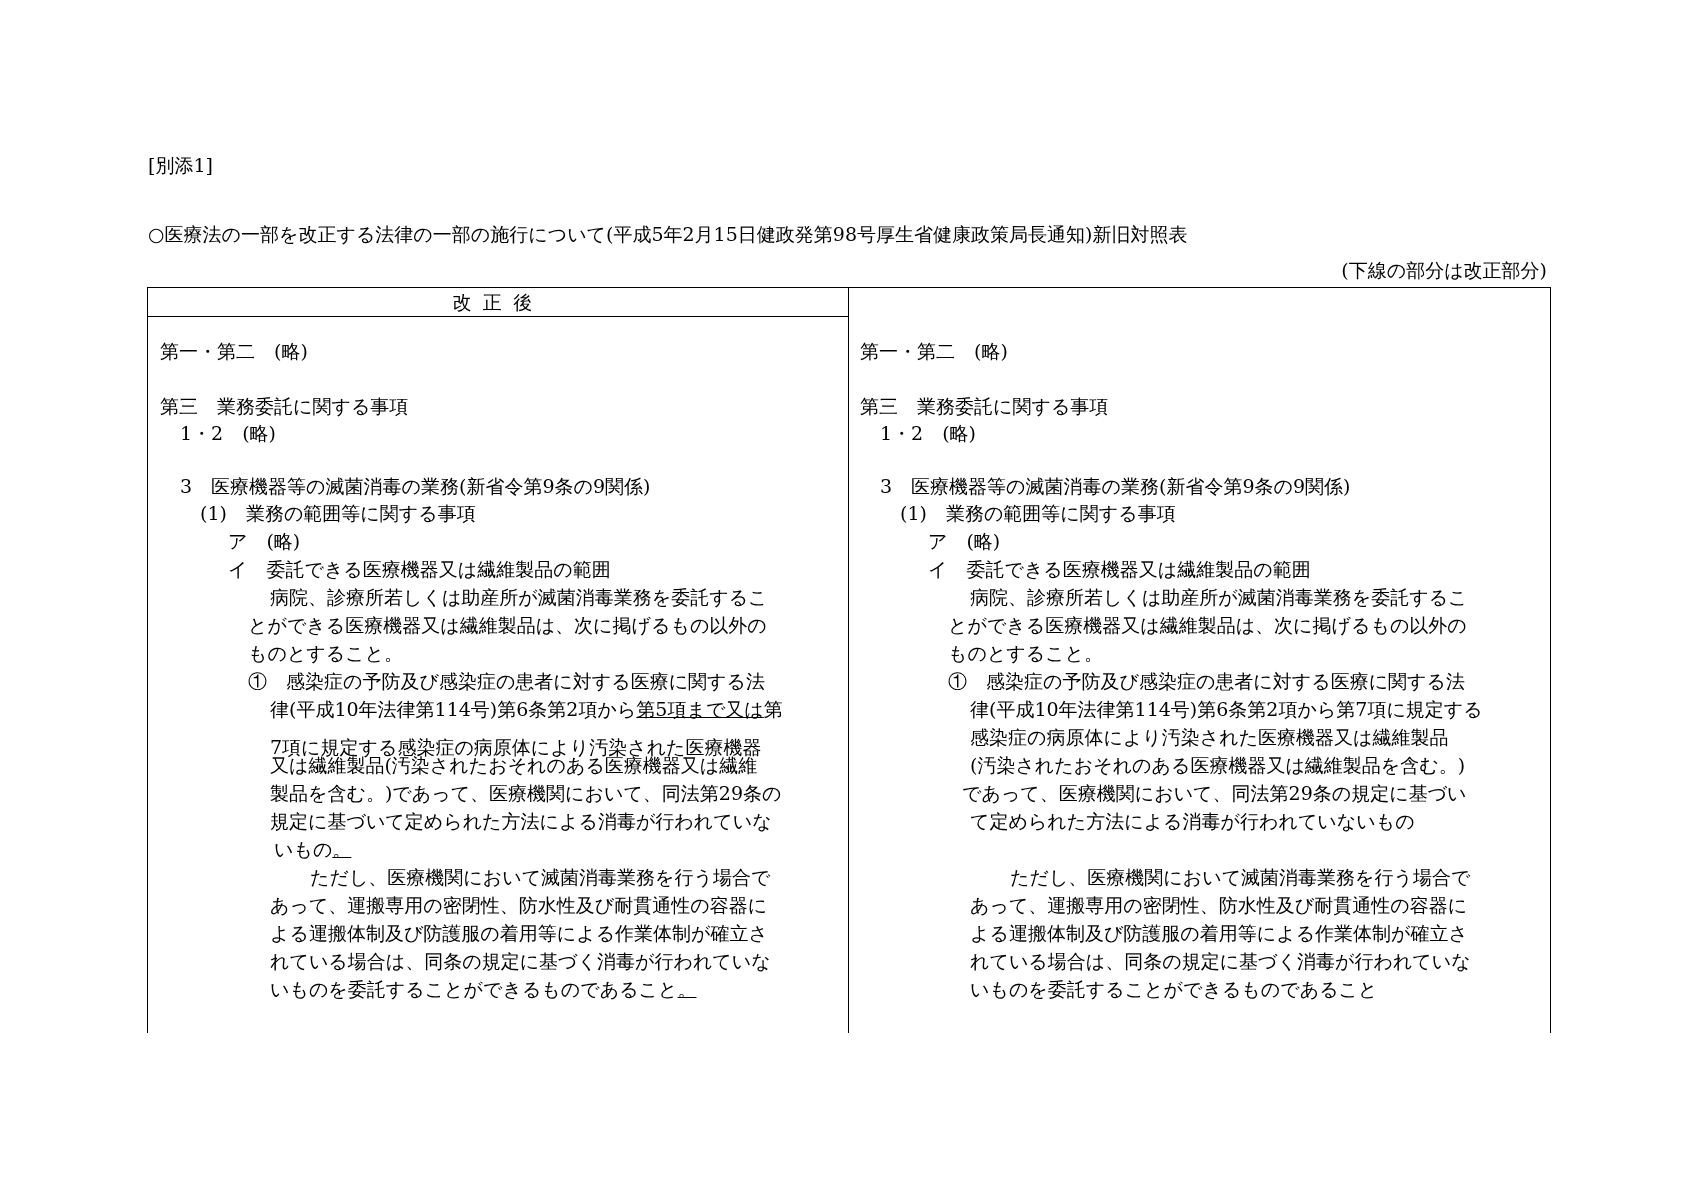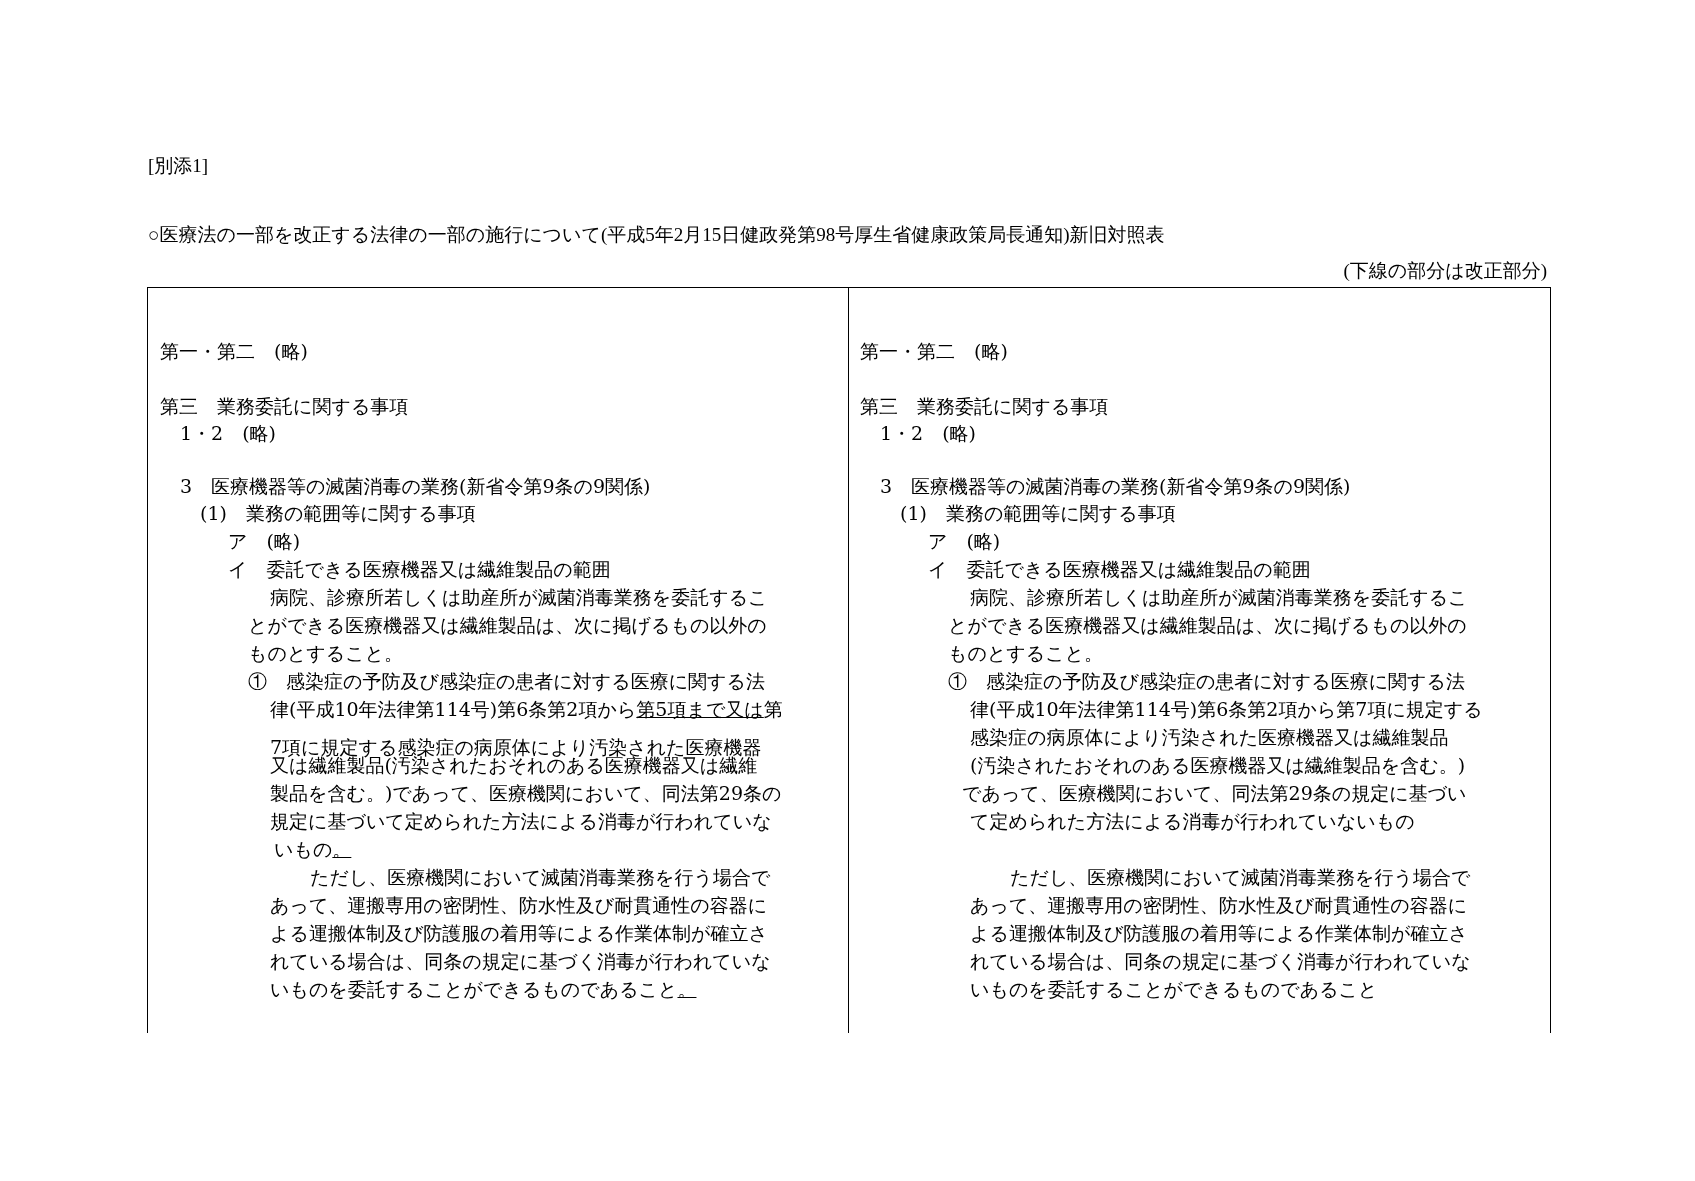--- a/index.html
+++ b/index.html
@@ -1,18 +1,18 @@
 <!DOCTYPE html>
 <html><head>
 <meta charset="utf-8">
 <style>
   html, body { margin:0; padding:0; background:#ffffff; }
   body { width:1695px; height:1181px; position:relative; overflow:hidden;
          font-family:"DejaVu Serif","Liberation Serif",serif; color:#000; font-size:19px; }
-  .abs { position:absolute; white-space:nowrap;font-family:Liberation Serif, serif; }
+  .abs { position:absolute; white-space:nowrap; }
   #attach { left:148px; top:153px; }
   #title { left:148px; top:222px; }
   #note { right:148px; top:258px; }
   #table { position:absolute; left:147px; top:287px; width:1402px; height:745px; border:1px solid #000; border-bottom:none; }
   #table .hdr { position:absolute; top:0; height:28px; border-bottom:1px solid #000; }
   #table .hdr span { display:block; text-align:center; line-height:28px; letter-spacing:0.6em; }
   #hdr-left { left:0; width:700px; }
   #hdr-right { left:701px; width:701px; }
   #divider { position:absolute; left:700px; top:0; width:1px; height:745px; background:#000; }
   .col { position:absolute; top:29px; }
@@ -22,20 +22,23 @@
   .u { text-decoration:underline; }
 </style>
 </head>
 <body>
 
 <div class="abs" id="attach">[別添1]</div>
 <div class="abs" id="title">○医療法の一部を改正する法律の一部の施行について(平成5年2月15日健政発第98号厚生省健康政策局長通知)新旧対照表</div>
 <div class="abs" id="note">(下線の部分は改正部分)</div>
 
 <div id="table">
+  <div class="hdr" id="hdr-left">
+      <span>改正後</span>
+    </div>
   <div id="divider"></div>
 
   <div class="col" id="col-left">
     <div class="line" style="left:12px;top:20px">第一・第二　(略)</div>
     <div class="line" style="left:12px;top:75px">第三　業務委託に関する事項</div>
     <div class="line" style="left:32px;top:102px">1・2　(略)</div>
     <div class="line" style="left:32px;top:155px">3　医療機器等の滅菌消毒の業務(新省令第9条の9関係)</div>
     <div class="line" style="left:52px;top:182px">(1)　業務の範囲等に関する事項</div>
     <div class="line" style="left:80px;top:210px">ア　(略)</div>
     <div class="line" style="left:80px;top:238px">イ　委託できる医療機器又は繊維製品の範囲</div>

